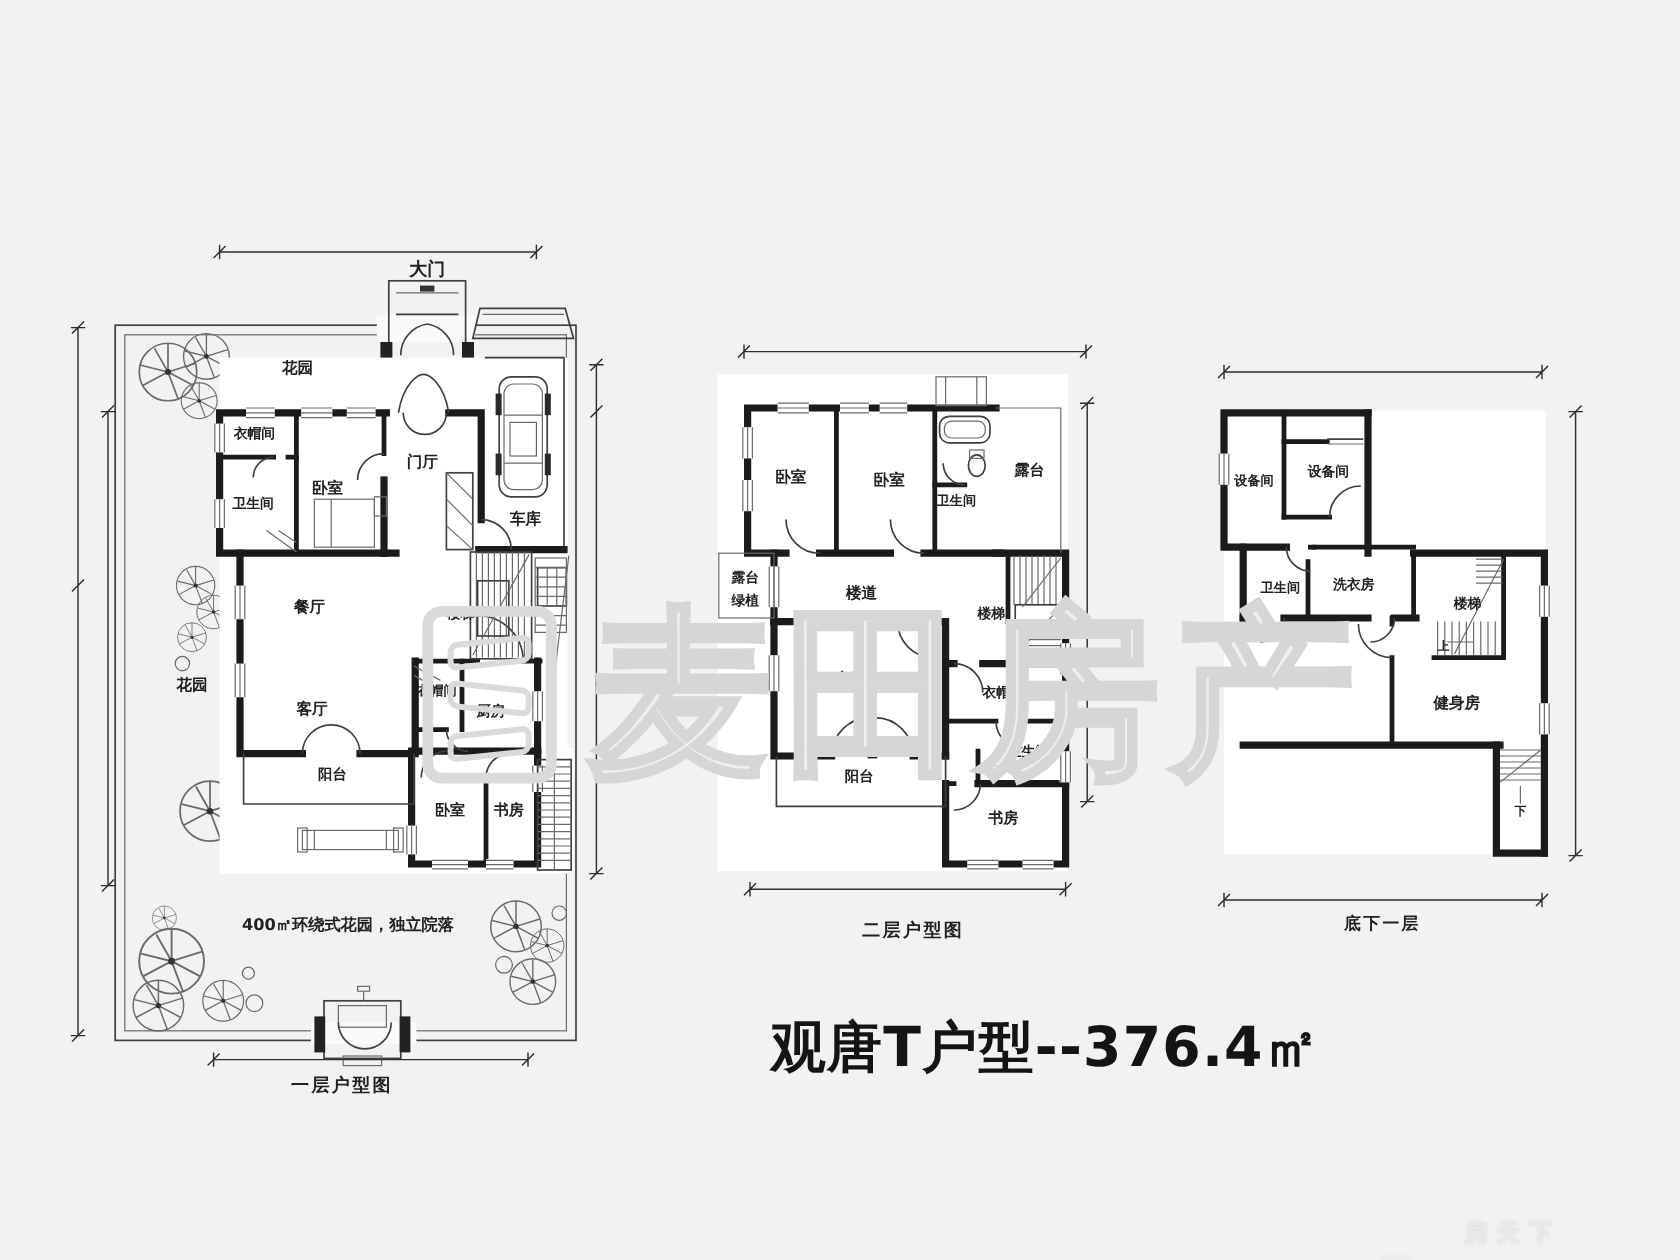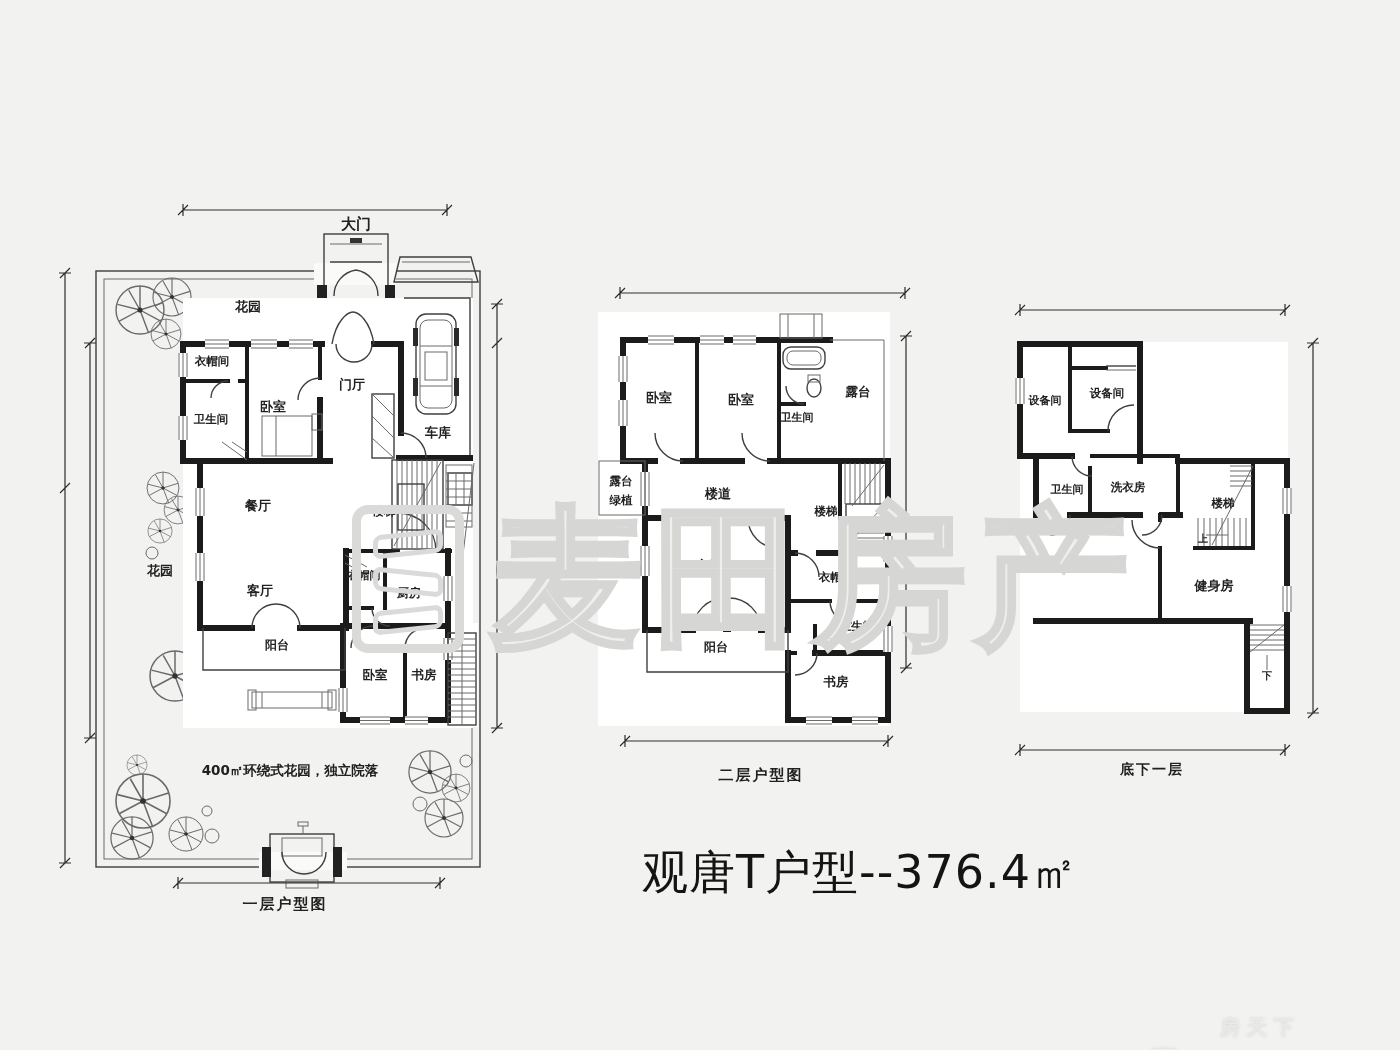--- a/index.html
+++ b/index.html
@@ -23,21 +23,21 @@
   #wm-logo{width:112px;height:148px;border:9px solid #dadad8;border-radius:16px;
      position:relative;box-sizing:border-box;}
   #wm-logo .bar{position:absolute;left:12px;right:12px;height:14px;
      border:5px solid #dadad8;border-radius:8px;}
   #wm-logo .b1{top:18px;transform:skewY(-6deg);}
   #wm-logo .b2{top:56px;transform:skewY(6deg);}
   #wm-logo .b3{top:94px;transform:skewY(-6deg);}
   #wm-text{font-size:152px;font-weight:700;letter-spacing:10px;line-height:180px;
      color:#efefed;-webkit-text-stroke:4px #d6d6d4;white-space:nowrap;}
   #main-title{position:absolute;left:642px;top:794px;z-index:6;
-     font-size:46px;font-weight:400;color:#141414;letter-spacing:1px;white-space:nowrap;}
+     font-size:46px;font-weight:700;color:#141414;letter-spacing:1px;white-space:nowrap;}
   #fang{position:absolute;right:14px;bottom:6px;width:240px;height:78px;z-index:6;
      pointer-events:none;}
   #fang .cn{position:absolute;top:0;left:74px;font-size:20px;font-weight:bold;
      letter-spacing:7px;color:#e9e9e7;text-shadow:0 0 3px rgba(160,160,160,.35);}
   #fang .en{position:absolute;bottom:0;left:0;font-size:44px;font-weight:800;
      font-style:italic;color:#eeeeec;letter-spacing:1px;
      text-shadow:0 0 4px rgba(160,160,160,.35);}
 </style>
 </head>
 <body>

